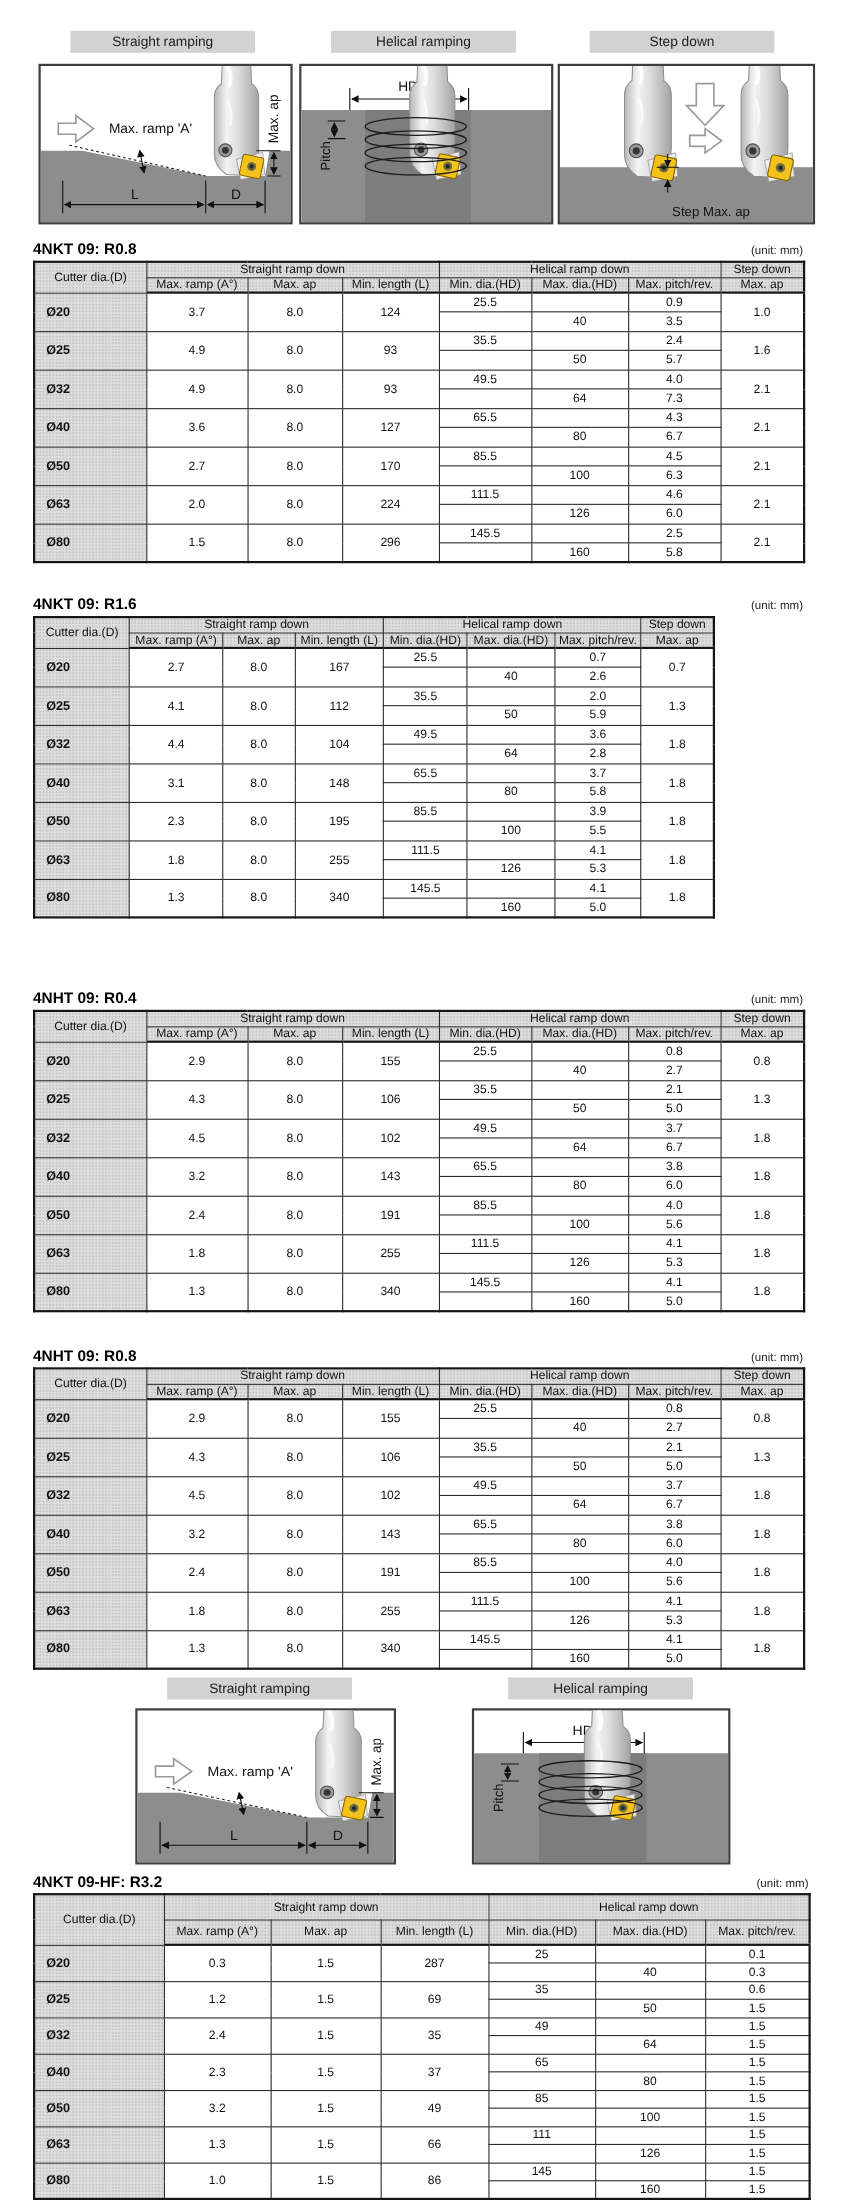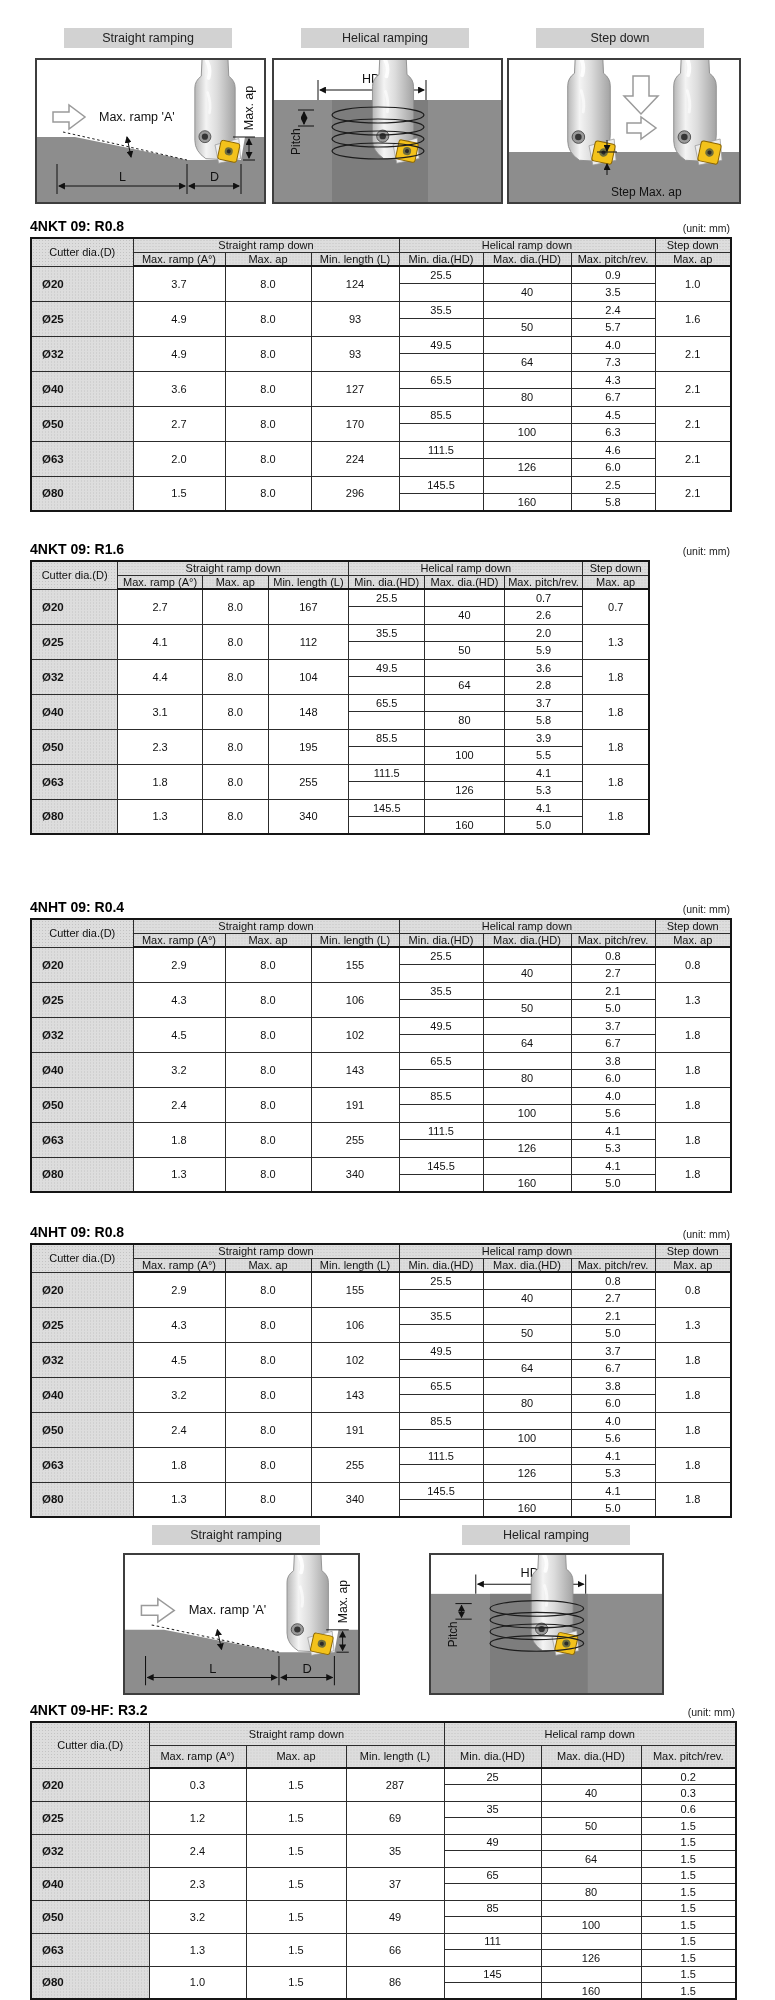--- a/index.html
+++ b/index.html
@@ -718,21 +718,21 @@
     </tr>
       </thead>
       <tbody>
     <tr>
       <td rowspan="2" class="gray dia">Ø20</td>
       <td rowspan="2">0.3</td>
       <td rowspan="2">1.5</td>
       <td rowspan="2">287</td>
       <td>25</td>
       <td></td>
-      <td>0.2</td>
+      <td>0.1</td>
 
     </tr>
     <tr>
       <td></td>
       <td>40</td>
       <td>0.3</td>
     </tr>
     <tr>
       <td rowspan="2" class="gray dia">Ø25</td>
       <td rowspan="2">1.2</td>

